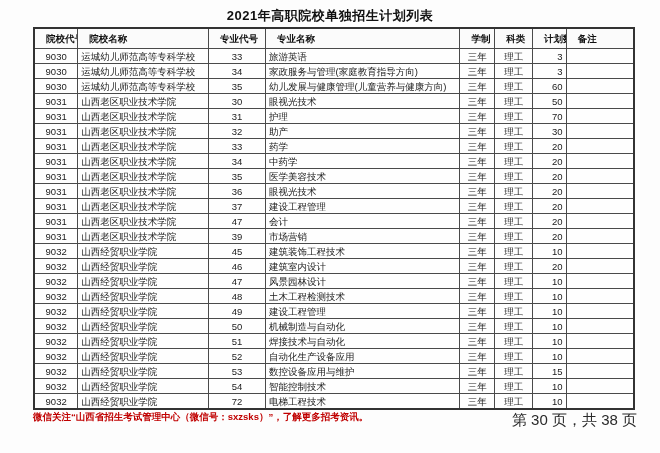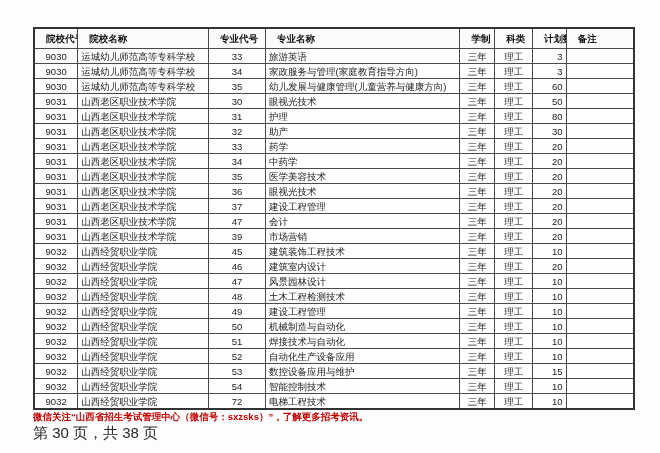--- a/index.html
+++ b/index.html
@@ -56,36 +56,36 @@
   td.l { text-align: left; }
   td.r { text-align: right; padding-right: 2px; }
   .footer {
     position: absolute;
     left: 33px;
     right: 23px;
     top: 411px;
     display: flex;
     justify-content: space-between;
     align-items: flex-start;
-    flex-direction: column;
   }
   .footer-left {
     color: #c00000;
     font-weight: bold;
     font-size: 9.5px;
   }
   .footer-right {
     color: #2a2a2a;
     font-size: 15px;
   }
 </style>
 </head>
 <body>
 
 <div class="page">
+  <div class="title">2021年高职院校单独招生计划列表</div>
 
   <table class="enroll">
     <colgroup>
         <col style="width: 7.3%;">
         <col style="width: 21.8%;">
         <col style="width: 9.5%;">
         <col style="width: 32.4%;">
         <col style="width: 5.8%;">
         <col style="width: 6.3%;">
         <col style="width: 5.6%;">
@@ -144,21 +144,21 @@
           <td class="r">50</td>
           <td class="l"></td>
         </tr>
         <tr>
           <td class="c">9031</td>
           <td class="l">山西老区职业技术学院</td>
           <td class="c">31</td>
           <td class="l">护理</td>
           <td class="c">三年</td>
           <td class="c">理工</td>
-          <td class="r">80</td>
+          <td class="r">70</td>
           <td class="l"></td>
         </tr>
         <tr>
           <td class="c">9031</td>
           <td class="l">山西老区职业技术学院</td>
           <td class="c">32</td>
           <td class="l">助产</td>
           <td class="c">三年</td>
           <td class="c">理工</td>
           <td class="r">30</td>

